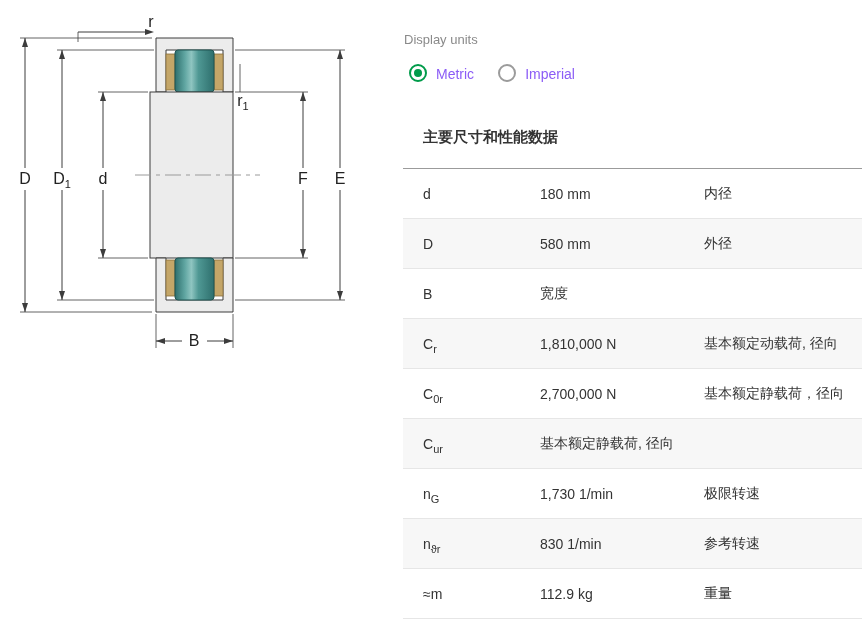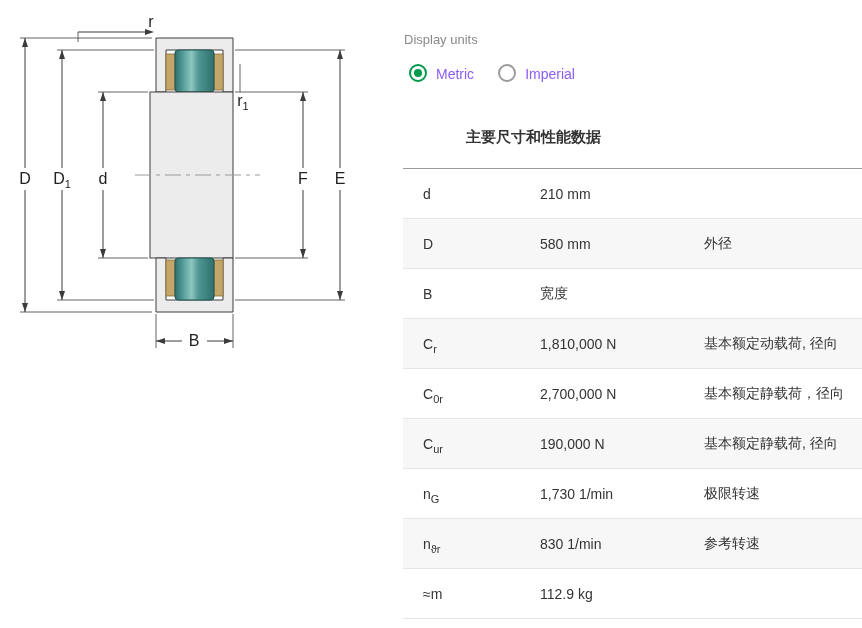--- a/index.html
+++ b/index.html
@@ -8,21 +8,21 @@
     font-family:"Liberation Sans",sans-serif;color:#333;
   }
   .drawing{position:absolute;left:0;top:0;}
   .panel{position:absolute;left:403px;top:16px;width:459px;height:628px;}
   .units-label{position:absolute;top:16px;left:1px;font-size:13px;color:#8a8a8a;}
   .radios{position:absolute;top:48px;left:6px;display:flex;gap:24px;align-items:center;}
   .radio{display:flex;align-items:flex-end;gap:9px;font-size:14px;color:#8b5cf6;}
   .radio-circle{width:18px;height:18px;border-radius:50%;border:2px solid #9b9b9b;box-sizing:border-box;position:relative;flex:0 0 auto;}
   .radio.selected .radio-circle{border-color:#009b4a;}
   .radio.selected .radio-circle::after{content:"";position:absolute;left:3px;top:3px;right:3px;bottom:3px;border-radius:50%;background:#009b4a;}
-  .section-title{position:absolute;top:112px;left:20px;font-size:15px;font-weight:bold;color:#333;margin-left:43px;}
+  .section-title{position:absolute;top:112px;left:20px;font-size:15px;font-weight:bold;color:#333;}
   .table{position:absolute;top:152px;left:0;right:0;border-top:1px solid #9b9b9b;}
   .row{height:50px;display:grid;grid-template-columns:117px 164px 1fr;align-items:center;padding-left:20px;box-sizing:border-box;border-bottom:1px solid #e6e6e6;font-size:14px;}
   .row.alt{background:#f7f7f7;}
   .row sub{font-size:11px;line-height:0;}
   .cell{white-space:nowrap;}
   svg text{font-family:"Liberation Sans",sans-serif;}
 </style>
 </head>
 <body>
 
@@ -129,21 +129,22 @@
       <span>Imperial</span>
     </div>
   </div>
 
   <div class="section-title">主要尺寸和性能数据</div>
 
   <div class="table">
 
     <div class="row">
       <span class="cell"><span>d</span><sub></sub></span>
-      <span class="cell">210 mm</span>
+      <span class="cell">180 mm</span>
+      <span class="cell">内径</span>
     </div>
 
     <div class="row alt">
       <span class="cell"><span>D</span><sub></sub></span>
       <span class="cell">580 mm</span>
       <span class="cell">外径</span>
     </div>
 
     <div class="row">
       <span class="cell"><span>B</span><sub></sub></span>
@@ -157,35 +158,35 @@
     </div>
 
     <div class="row">
       <span class="cell"><span>C</span><sub>0r</sub></span>
       <span class="cell">2,700,000 N</span>
       <span class="cell">基本额定静载荷，径向</span>
     </div>
 
     <div class="row alt">
       <span class="cell"><span>C</span><sub>ur</sub></span>
-      <span class="cell">190,000 N</span>
       <span class="cell">基本额定静载荷, 径向</span>
     </div>
 
     <div class="row">
       <span class="cell"><span>n</span><sub>G</sub></span>
       <span class="cell">1,730 1/min</span>
       <span class="cell">极限转速</span>
     </div>
 
     <div class="row alt">
       <span class="cell"><span>n</span><sub>ϑr</sub></span>
       <span class="cell">830 1/min</span>
       <span class="cell">参考转速</span>
     </div>
 
     <div class="row">
       <span class="cell"><span>≈m</span><sub></sub></span>
       <span class="cell">112.9 kg</span>
+      <span class="cell">重量</span>
     </div>
 
   </div>
 </div>
 
 </body></html>

